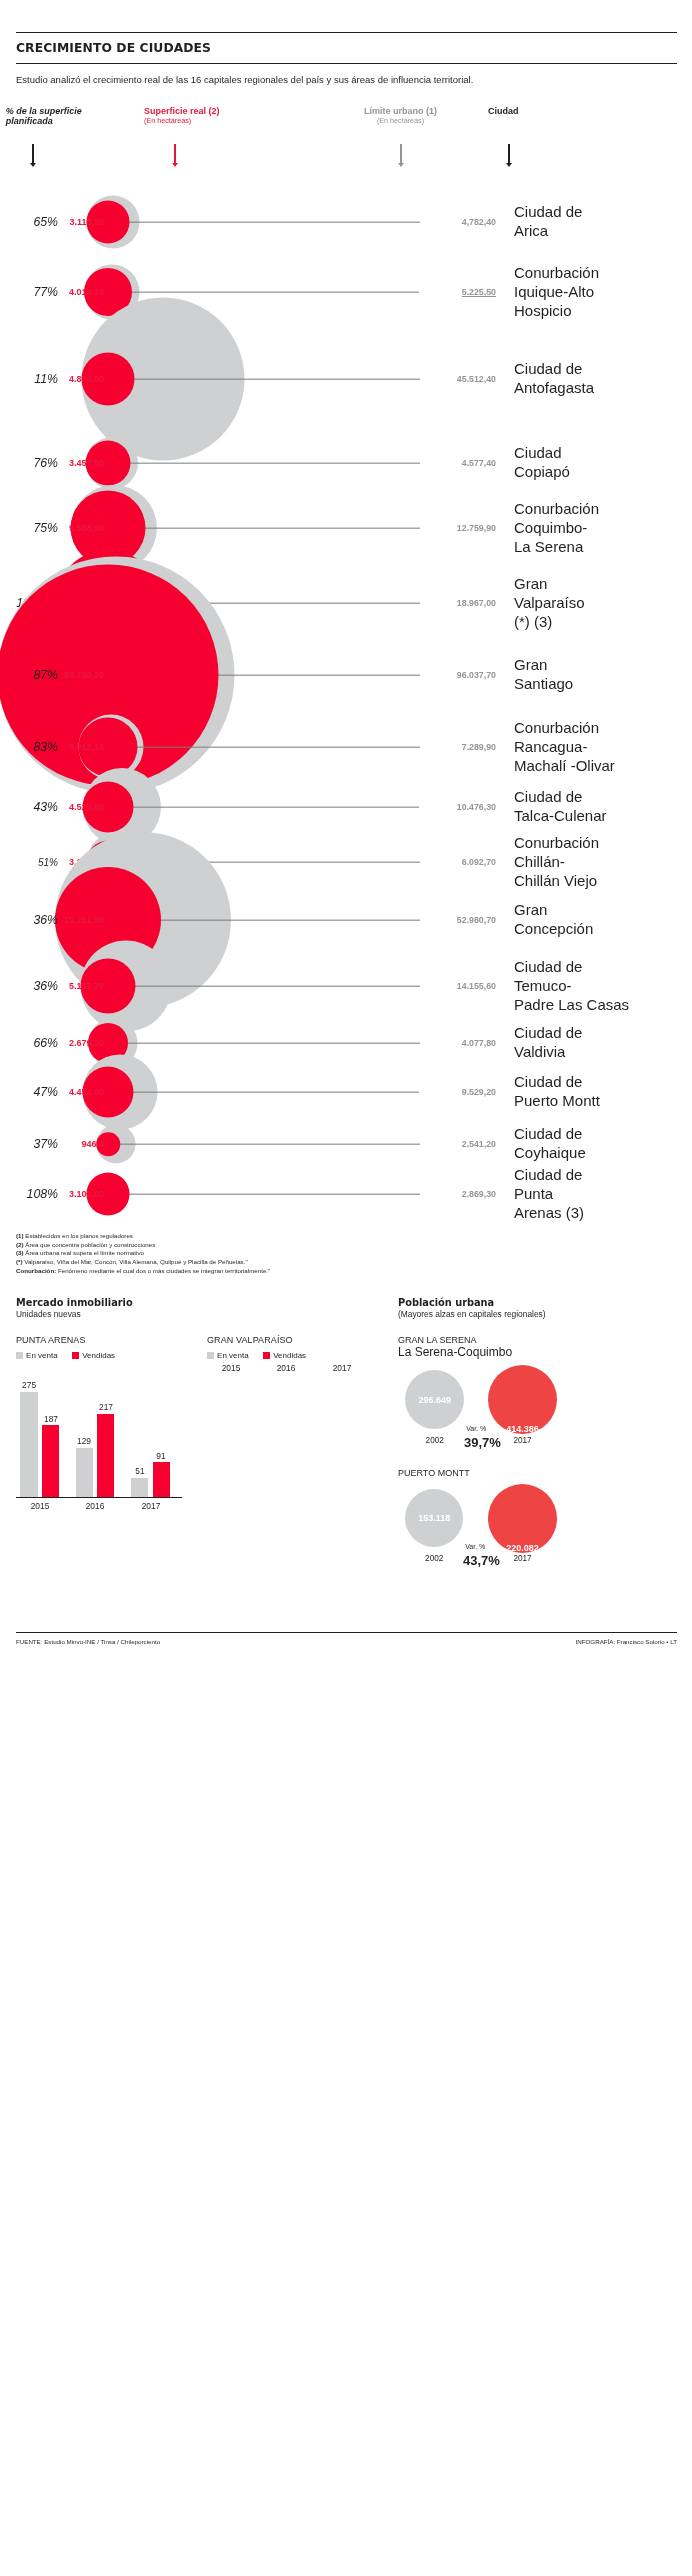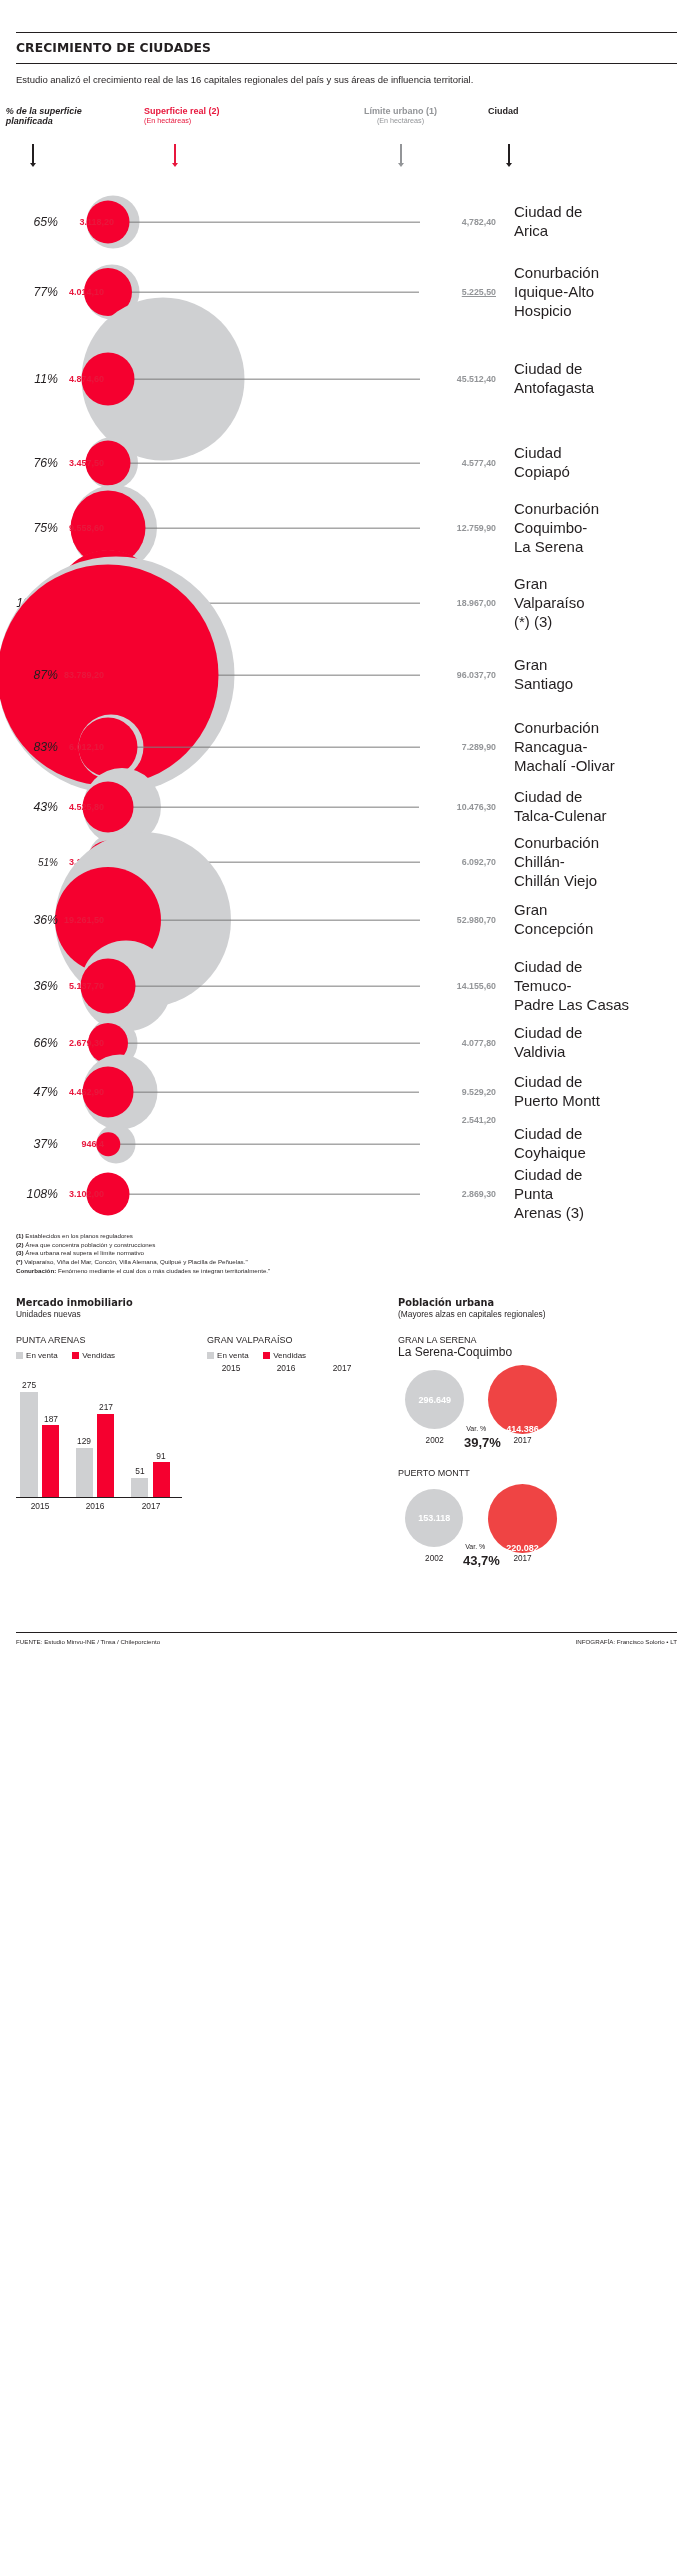--- a/index.html
+++ b/index.html
@@ -168,21 +168,21 @@
     </div>
 
   </div>
 
   <div class="rows" id="rows" style="height: 1050px;">
       <div class="row">
         <div class="bub-gray" style="left: 113px; top: 45px; width: 53px; height: 53px;"></div>
         <div class="leader" style="left: 109px; top: 45px; width: 311px;"></div>
         <div class="bub-red" style="left: 108px; top: 45px; width: 43px; height: 43px;"></div>
         <div class="pct" style="left: 13px; top: 45px; width: 45px;">65%</div>
-        <div class="real" style="left: 56px; top: 45px; width: 58px;">3.118,20</div>
+        <div class="real" style="left: 46px; top: 45px; width: 58px;">3.118,20</div>
         <div class="lim" style="left: 427px; top: 45px; width: 69px;">4,782,40</div>
         <div class="city" style="left: 514px; top: 45px;">
           <div>Ciudad de</div>
           <div>Arica</div>
         </div>
       </div>
       <div class="row">
         <div class="bub-gray" style="left: 112px; top: 115px; width: 55px; height: 55px;"></div>
         <div class="leader" style="left: 109px; top: 115px; width: 310px;"></div>
         <div class="bub-red" style="left: 108px; top: 115px; width: 48px; height: 48px;"></div>
@@ -343,21 +343,21 @@
           <div>Ciudad de</div>
           <div>Puerto Montt</div>
         </div>
       </div>
       <div class="row">
         <div class="bub-gray" style="left: 116px; top: 967px; width: 39px; height: 39px;"></div>
         <div class="leader" style="left: 109px; top: 967px; width: 311px;"></div>
         <div class="bub-red" style="left: 108px; top: 967px; width: 23.5px; height: 23.5px;"></div>
         <div class="pct" style="left: 13px; top: 967px; width: 45px;">37%</div>
         <div class="real" style="left: 46px; top: 967px; width: 58px;">946,4</div>
-        <div class="lim" style="left: 427px; top: 943px; width: 69px;">2.541,20</div>
+        <div class="lim" style="left: 427px; top: 967px; width: 69px;">2.541,20</div>
         <div class="city" style="left: 514px; top: 967px;">
           <div>Ciudad de</div>
           <div>Coyhaique</div>
         </div>
       </div>
       <div class="row">
         <div class="bub-gray" style="left: 107px; top: 1017px; width: 41px; height: 41px;"></div>
         <div class="leader" style="left: 109px; top: 1017px; width: 311px;"></div>
         <div class="bub-red" style="left: 108px; top: 1017px; width: 43px; height: 43px;"></div>
         <div class="pct" style="left: 13px; top: 1017px; width: 45px;">108%</div>

